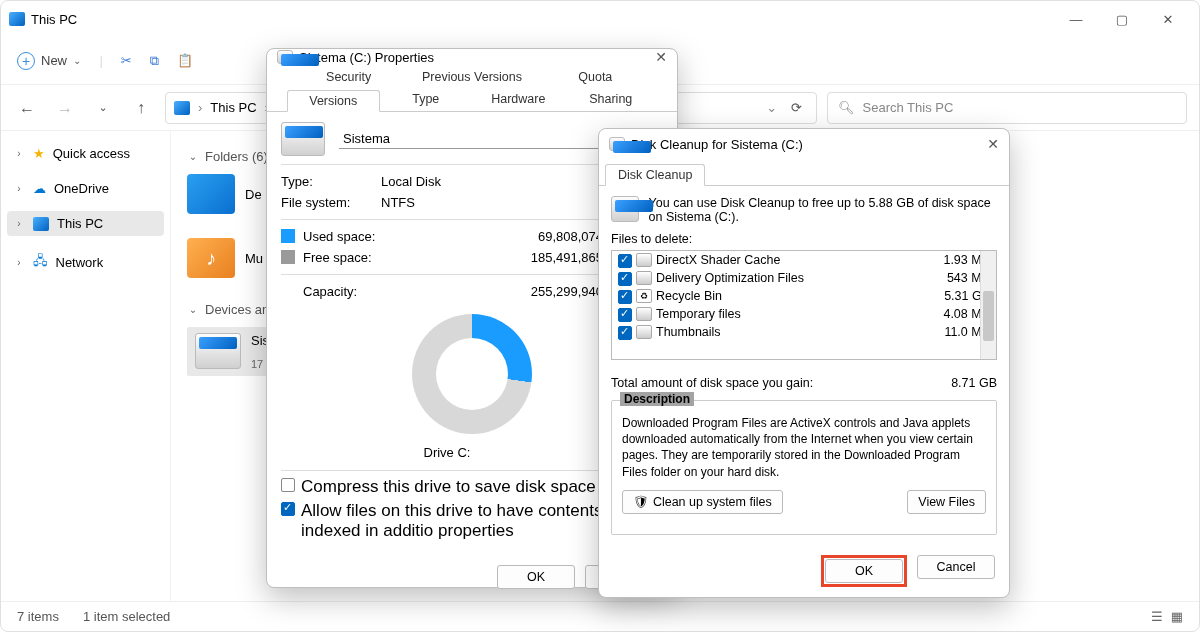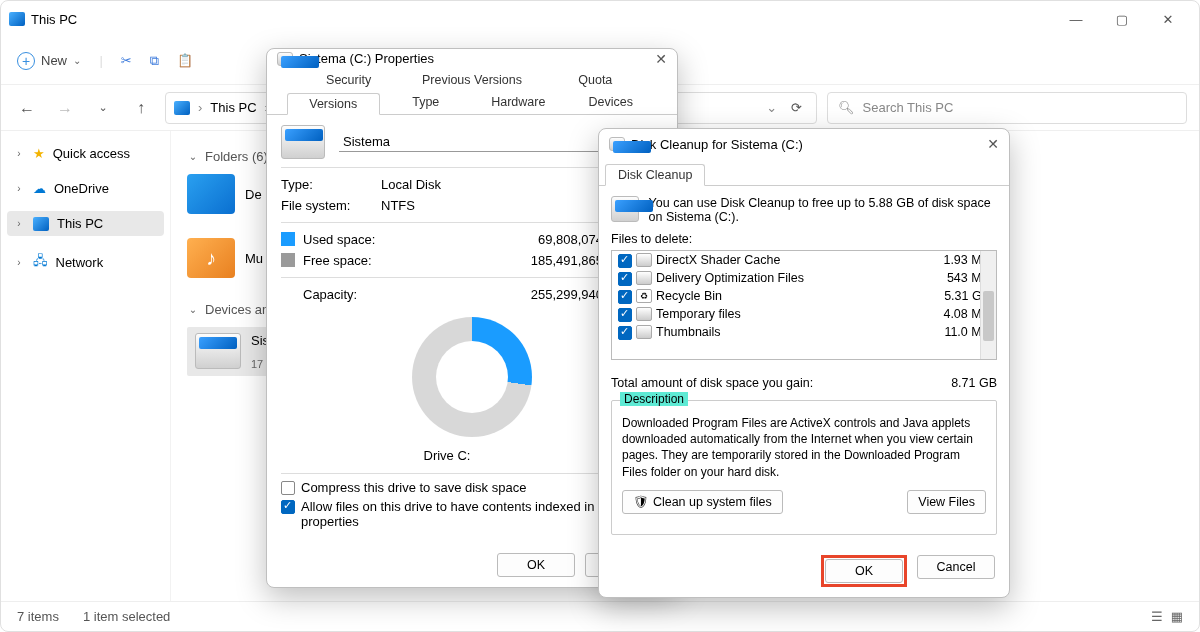--- a/index.html
+++ b/index.html
@@ -47,21 +47,21 @@
 .pbody { padding: 10px 14px; flex:1; font-size:13px;}
 .row { display:flex; padding: 3px 0;}
 .row .lbl { width: 100px; }
 .divider { border-top:1px solid #ddd; margin: 6px 0;}
 .nameinput { flex:1; border:none; border-bottom:1px solid #999; padding:2px 4px; font-size:13px;}
 .sq { width:14px; height:14px; display:inline-block; margin-right:8px; vertical-align:middle;}
 .chart { width:120px; height:120px; border-radius:50%; margin: 12px auto 6px; background: conic-gradient(#1a9cff 0 98deg, #d8d8d8 98deg 360deg); position:relative;}
 .chart::after { content:""; position:absolute; inset:24px; background:#fff; border-radius:50%;}
 .dbtns { display:flex; justify-content:flex-end; gap:10px; padding:10px 14px;}
 .btn { min-width:78px; height:24px; border:1px solid #bbb; background:#fdfdfd; border-radius:3px; font-size:12.5px; display:flex; align-items:center; justify-content:center; padding:0 10px;}
-.chk { display:flex; align-items:flex-start; gap:6px; margin:4px 0; font-size:13px;}
+.chk { display:flex; align-items:flex-start; gap:6px; margin:4px 0; font-size:17px;}
 .chkbox { width:14px; height:14px; border:1px solid #888; border-radius:2px; flex-shrink:0; margin-top:1px;}
 .chkbox.checked { background:#0067c0; border-color:#0067c0; position:relative;}
 .chkbox.checked::after { content:"✓"; color:#fff; font-size:11px; position:absolute; top:-2px; left:1px;}
 
 
 .cleanup { left: 598px; top: 128px; width: 412px; height: 470px;}
 .ctabs { padding: 4px 6px 0; border-bottom:1px solid #ccc;}
 .ctabs .tab { width:auto; padding:3px 12px;}
 .cbody { padding: 10px 12px; flex:1; font-size:12.5px; display:flex; flex-direction:column;}
 .flist { border:1px solid #bbb; height:110px; margin:4px 0 8px; overflow:hidden; position:relative;}
@@ -198,21 +198,21 @@
   </div>
   <div class="tabs tabrow1">
     <div class="tab">Security</div>
     <div class="tab">Previous Versions</div>
     <div class="tab">Quota</div>
   </div>
   <div class="tabs tabrow2">
     <div class="tab active">Versions</div>
     <div class="tab">Type</div>
     <div class="tab">Hardware</div>
-    <div class="tab">Devices</div>
+    <div class="tab">Sharing</div>
   </div>
   <div class="pbody">
     <div style="display:flex;align-items:center;gap:14px;margin-bottom:8px;">
       <div class="driveicon" style="width:44px;height:34px;"></div>
       <input class="nameinput" value="Sistema" style="">
     </div>
     <div class="divider"></div>
     <div class="row">
         <div class="lbl">Type:</div>
         <div>Local Disk</div>
@@ -306,21 +306,21 @@
         </div>
       <div class="scrollbar">
           <div class="thumb"></div>
         </div>
     </div>
     <div style="display:flex;margin-top:8px;">
       <span>Total amount of disk space you gain:</span>
       <span style="margin-left:auto;">8.71 GB</span>
     </div>
     <div class="desc">
-      <span class="legend" style="position:absolute;top:-9px;left:8px;background:#5eead4;padding:0 4px;font-size:12px;">Description</span>
+      <span class="legend" style="position:absolute;top:-9px;left:8px;background:#a3a3a3;padding:0 4px;font-size:12px;font-weight:bold;">Description</span>
       <div style="font-size:12px;line-height:1.35;">Downloaded Program Files are ActiveX controls and Java applets downloaded automatically from the Internet when you view certain pages. They are temporarily stored in the Downloaded Program Files folder on your hard disk.</div>
       <div class="botrow">
         <div class="btn" style="min-width:150px;">
           <span style="margin-right:4px;">🛡</span>
             <span>Clean up system files</span>
         </div>
         <div class="btn">View Files</div>
       </div>
     </div>
   </div>

